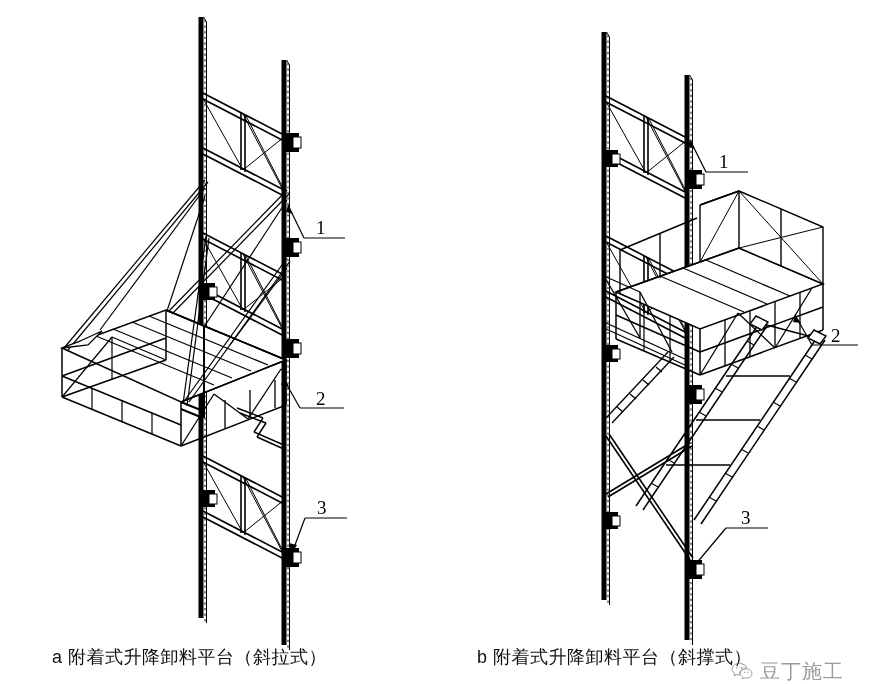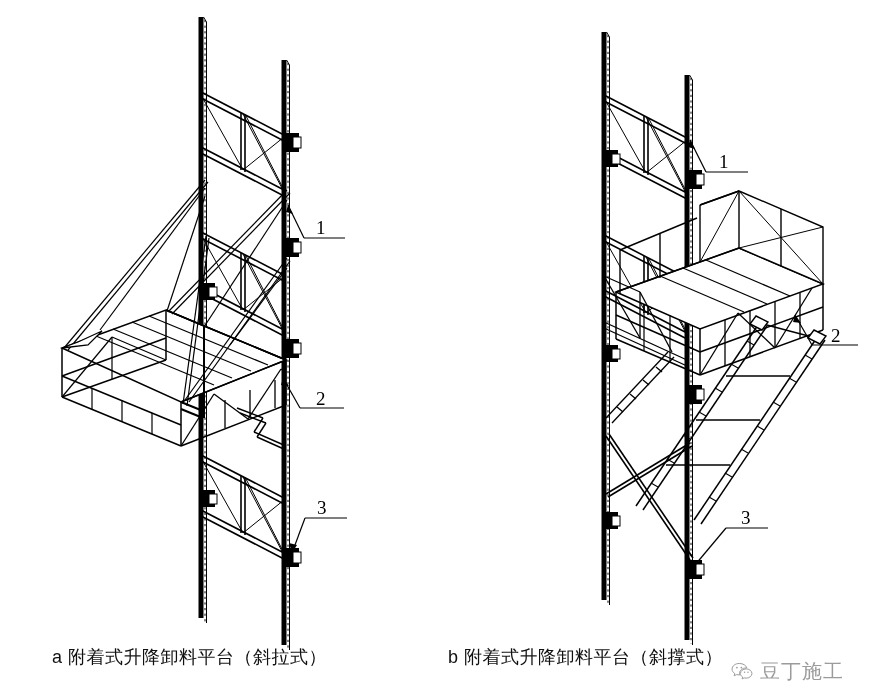--- a/index.html
+++ b/index.html
@@ -15,21 +15,21 @@
   .caption-row{
     position:absolute;left:0;top:640px;width:885px;height:44px;
   }
   .caption{
     position:absolute;top:0;
     font-size:18px;line-height:34px;
     font-family:"Liberation Sans","DejaVu Sans",sans-serif;
     color:#111111;white-space:nowrap;letter-spacing:0.5px;
   }
   #caption-a{left:52px;}
-  #caption-b{left:448px;}
+  #caption-b{left:477px;}
 
   .watermark{
     position:absolute;left:731px;top:612px;
     display:flex;align-items:center;gap:7px;
     opacity:.62;
     margin-top:46px;
   }
   .watermark .wm-text{
     font-size:20px;letter-spacing:1px;color:#5e5e5e;
     font-family:"Liberation Sans","DejaVu Sans",sans-serif;

